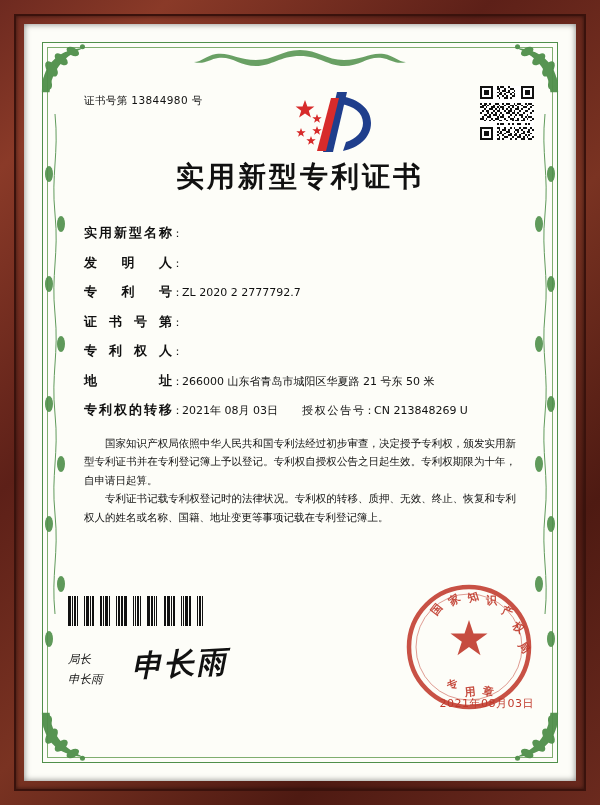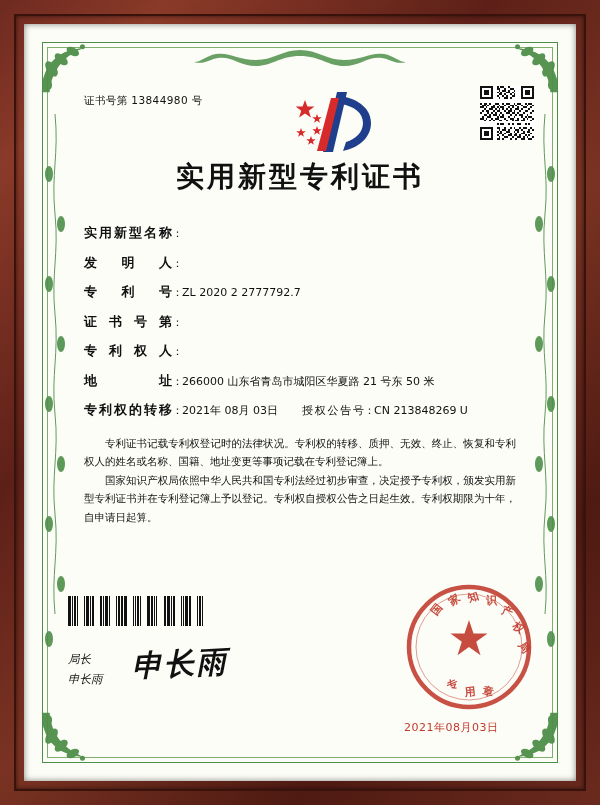--- a/index.html
+++ b/index.html
@@ -83,21 +83,21 @@
   .handwriting{
     position:absolute;left:108px;top:620px;
     font-family:"DejaVu Serif","Liberation Serif",serif;
     font-size:30px;color:#111;font-style:italic;font-weight:bold;
     letter-spacing:2px;transform:rotate(-3deg);
   }
   
   .seal{position:absolute;right:40px;top:556px;width:134px;height:134px;}
   .seal svg{width:134px;height:134px;display:block;}
   .sealdate{
-    position:absolute;right:42px;top:696px;width:130px;text-align:left;
+    position:absolute;right:42px;top:672px;width:130px;text-align:right;
     font-size:11px;color:#c0392b;letter-spacing:.5px;
   }
   .logo svg{width:100%;height:100%;display:block;}
 </style>
 </head>
 <body>
 
 <div class="frame">
   <div class="frame-inner-bevel"></div>
 
@@ -437,22 +437,22 @@
           <span class="lbl">专利权的转移</span>
           <span class="colon">：</span>
           <span class="val">2021年 08月 03日</span>
           <span class="lbl2">授权公告号</span>
           <span class="colon">：</span>
           <span class="val">CN 213848269 U</span>
         </div>
       </div>
 
       <div class="para">
+        <p>国家知识产权局依照中华人民共和国专利法经过初步审查，决定授予专利权，颁发实用新型专利证书并在专利登记簿上予以登记。专利权自授权公告之日起生效。专利权期限为十年，自申请日起算。</p>
         <p>专利证书记载专利权登记时的法律状况。专利权的转移、质押、无效、终止、恢复和专利权人的姓名或名称、国籍、地址变更等事项记载在专利登记簿上。</p>
-        <p>国家知识产权局依照中华人民共和国专利法经过初步审查，决定授予专利权，颁发实用新型专利证书并在专利登记簿上予以登记。专利权自授权公告之日起生效。专利权期限为十年，自申请日起算。</p>
       </div>
     </div>
 
     <div class="barcode">
       <i style="width:3px"></i><i style="width:1px"></i><i style="width:2px"></i><i style="width:1px"></i>
       <i style="width:1px"></i><i style="width:3px"></i><i style="width:1px"></i><i style="width:2px"></i>
       <i style="width:2px"></i><i style="width:1px"></i><i style="width:3px"></i><i style="width:1px"></i>
       <i style="width:1px"></i><i style="width:2px"></i><i style="width:2px"></i><i style="width:3px"></i>
       <i style="width:1px"></i><i style="width:1px"></i><i style="width:2px"></i><i style="width:1px"></i>
       <i style="width:3px"></i><i style="width:2px"></i><i style="width:1px"></i><i style="width:1px"></i>

